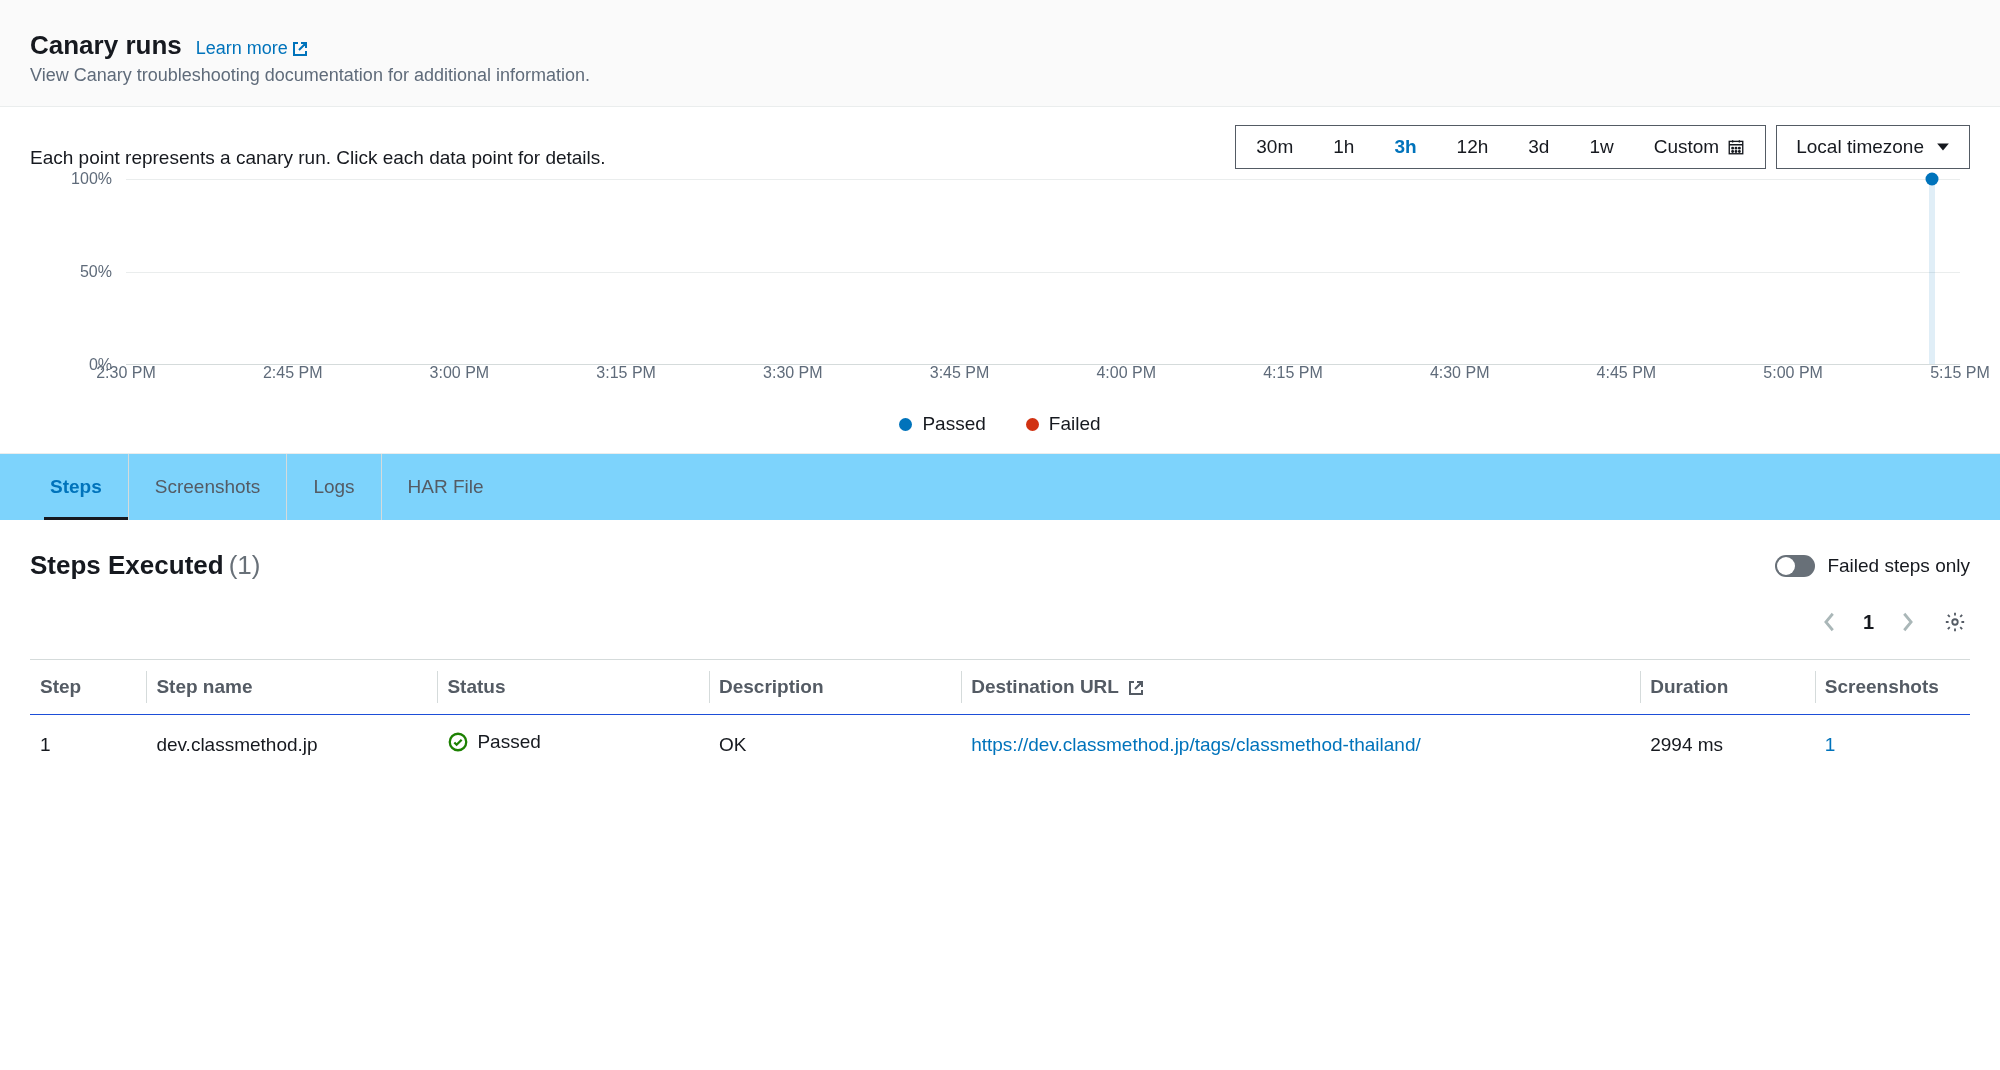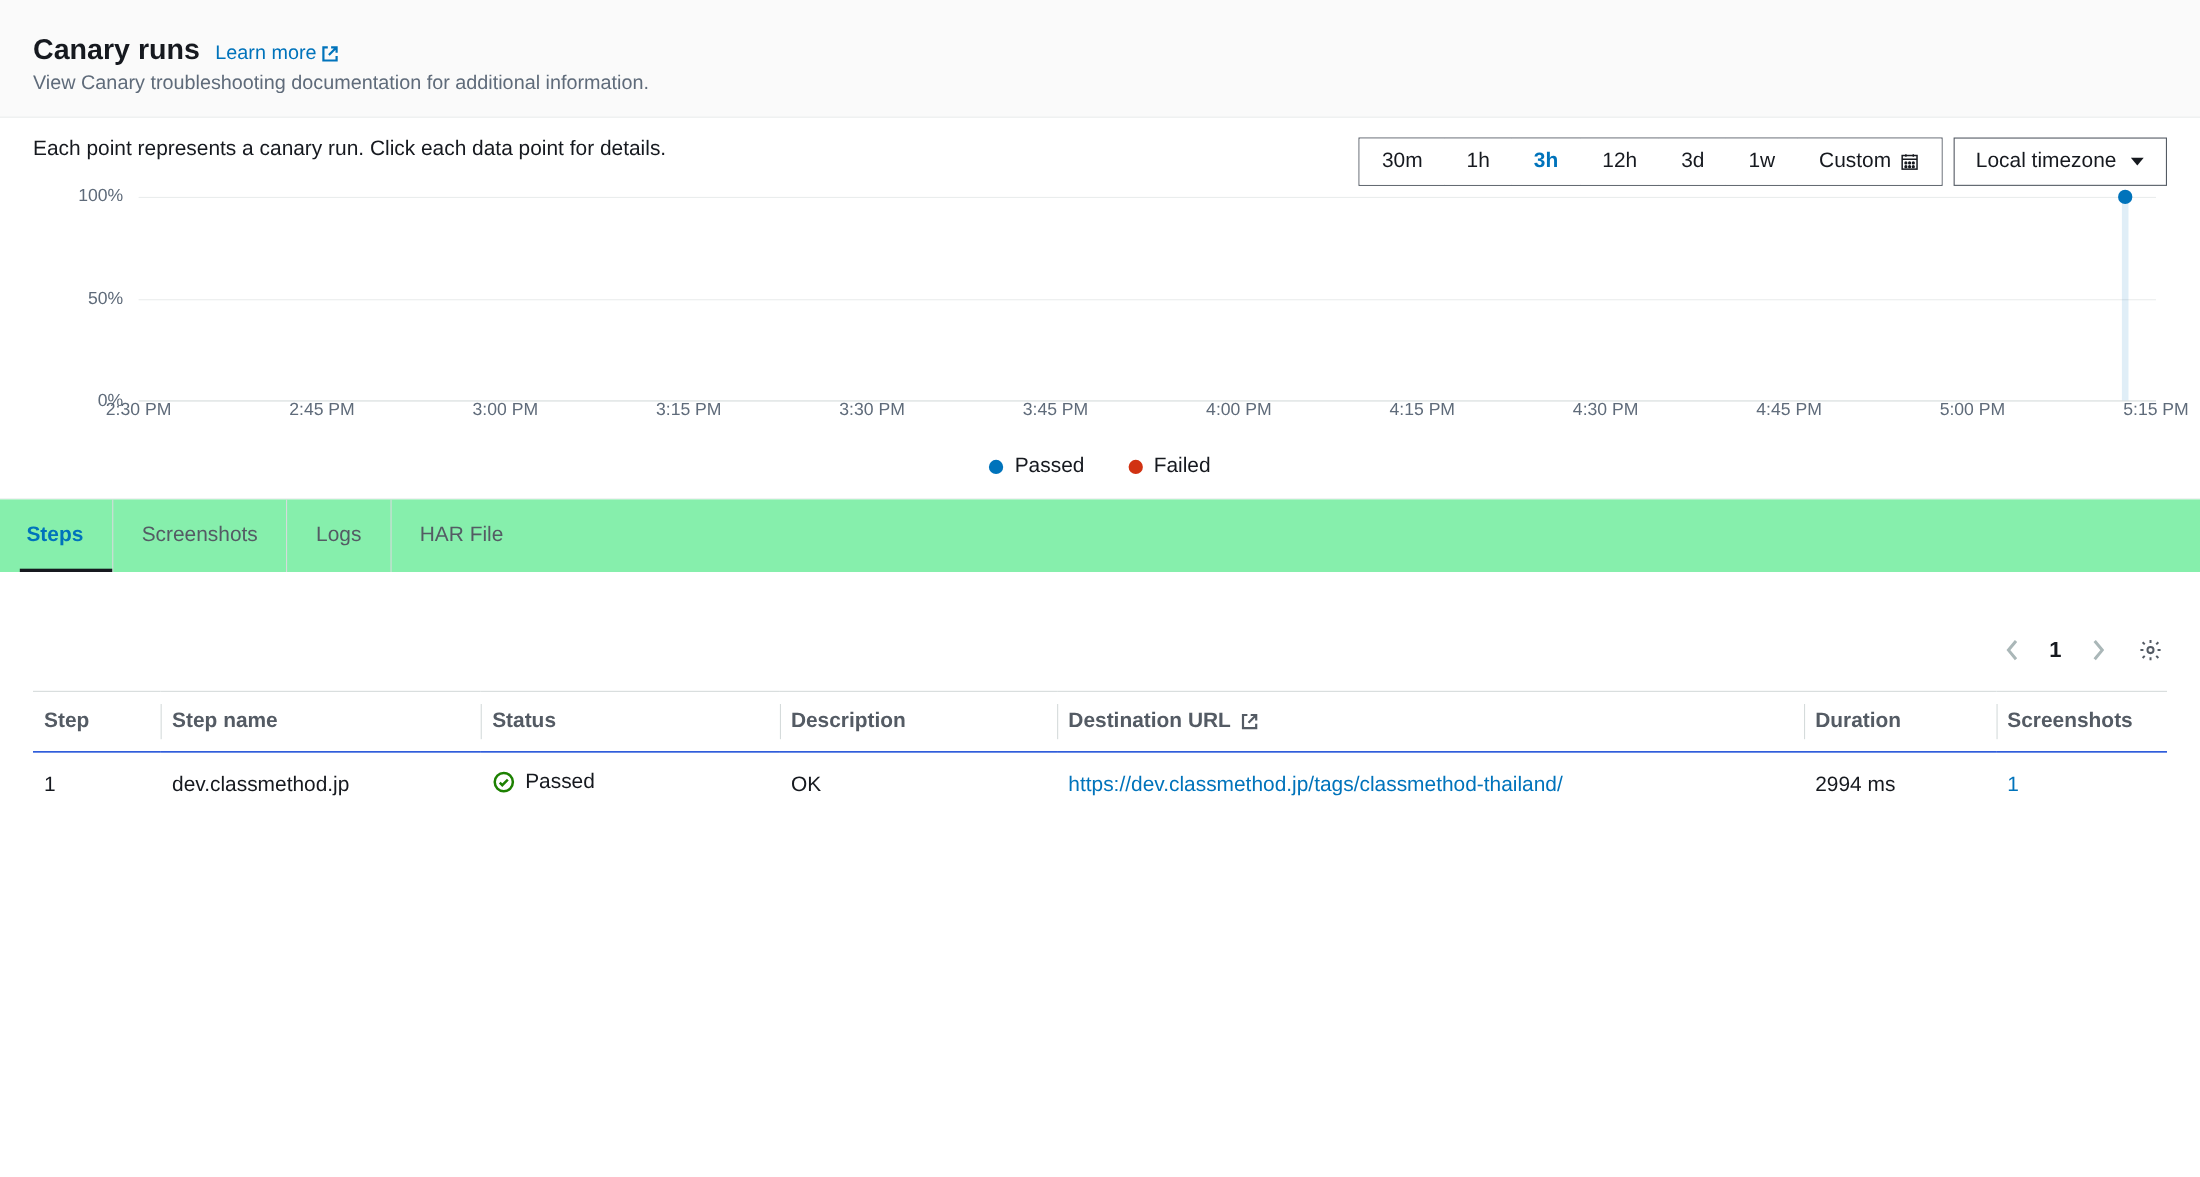--- a/index.html
+++ b/index.html
@@ -5,21 +5,21 @@
   * { box-sizing: border-box; margin: 0; padding: 0; }
   body { font-family: "Amazon Ember", "Helvetica Neue", Arial, sans-serif; color: #16191f; background: #fff; font-size: 18px; }
 
   .header-section { padding: 30px 30px 20px 30px; background:#fafafa; border-bottom:1px solid #eaeded;}
   .title-row { display: flex; align-items: baseline; gap: 14px; }
   .title { font-size: 26px; font-weight: 700; }
   .learn-more { color: #0073bb; font-size: 18px; text-decoration: none; display: inline-flex; align-items: center; gap: 4px; }
   .subtitle { color: #5f6b7a; font-size: 18px; margin-top: 4px; }
 
   .chart-panel { padding: 18px 30px 18px 30px; border-bottom:1px solid #eaeded;}
-  .chart-top-row { display: flex; justify-content: space-between; align-items: flex-start; margin-bottom: 10px; }
+  .chart-top-row { display: flex; justify-content: space-between; align-items: flex-end; margin-bottom: 10px; }
   .chart-desc { color: #16191f; font-size: 19px; }
   .time-controls { display: flex; gap: 10px; }
   .range-group { display: flex; border: 1px solid #545b64; }
   .range-btn { padding: 10px 20px; font-size: 19px; background:#fff; border:none; color:#16191f; cursor:pointer; white-space:nowrap;}
   .range-btn.active { color: #0073bb; font-weight: 700; }
   .range-btn.custom { display:inline-flex; align-items:center; gap:8px;}
   .tz-select { border:1px solid #545b64; padding:10px 19px; font-size:19px; background:#fff; display:inline-flex; align-items:center; gap:12px; cursor:pointer;}
 
   .chart-area { position:relative; height:220px; margin-left:40px;}
   .y-axis { position:absolute; left:-10px; top:0; bottom:34px; width:60px; }
@@ -30,21 +30,21 @@
   .x-tick { position:absolute; top:6px; font-size:16px; color:#5f6b7a; transform:translateX(-50%); white-space:nowrap;}
   .data-point-bar { position:absolute; width:6px; background:rgba(0,115,187,0.12); bottom:0;}
   .data-point-dot { position:absolute; width:13px; height:13px; border-radius:50%; background:#0073bb; transform:translate(-50%,-50%);}
 
   .legend { display:flex; justify-content:center; gap:40px; margin-top:14px; font-size:19px; color:#16191f;}
   .legend-item { display:inline-flex; align-items:center; gap:10px;}
   .legend-dot { width:13px; height:13px; border-radius:50%; display:inline-block;}
   .legend-dot.passed { background:#0073bb;}
   .legend-dot.failed { background:#d13212;}
 
-  .tabs { display:flex; background:#86efac; padding:0 18px;align-items:flex-end;}
+  .tabs { display:flex; background:#7dd3fc; padding:0 44px;align-items:flex-end;}
   .tab { padding:22px 26px; font-size:19px; color:#545b64; cursor:pointer; border-right:1px solid #d5dbdb; position:relative;}
   .tab:first-child{padding-left:6px;}
   .tab.active { color:#0073bb; font-weight:700;}
   .tab.active::after { content:""; position:absolute; left:0; right:0; bottom:0; height:3px; background:#16191f;}
 
   .steps-section { padding: 30px 30px 0 30px; }
   .steps-header { display:flex; justify-content:space-between; align-items:center;}
   .steps-title { font-size:26px; font-weight:700;}
   .steps-count { color:#687078; font-weight:400;}
   .toggle-wrap { display:inline-flex; align-items:center; gap:12px; font-size:19px;}
@@ -157,20 +157,30 @@
 </div>
 
 <div class="tabs">
   <div class="tab active">Steps</div>
   <div class="tab">Screenshots</div>
   <div class="tab">Logs</div>
   <div class="tab" style="border-right:none">HAR File</div>
 </div>
 
 <div class="steps-section">
+  <div class="steps-header">
+    <div>
+      <span class="steps-title">Steps Executed</span>
+      <span class="steps-title steps-count">(1)</span>
+    </div>
+    <div class="toggle-wrap">
+      <div class="toggle"></div>
+      <span>Failed steps only</span>
+    </div>
+  </div>
 
   <div class="pager-row">
     <button class="pager-btn">
       <svg width="14" height="22" viewBox="0 0 10 16" fill="none" stroke="#aab7b8" stroke-width="2">
           <path d="M7 2L2 8l5 6"></path>
         </svg>
     </button>
     <span class="current">1</span>
     <button class="pager-btn">
       <svg width="14" height="22" viewBox="0 0 10 16" fill="none" stroke="#aab7b8" stroke-width="2">

